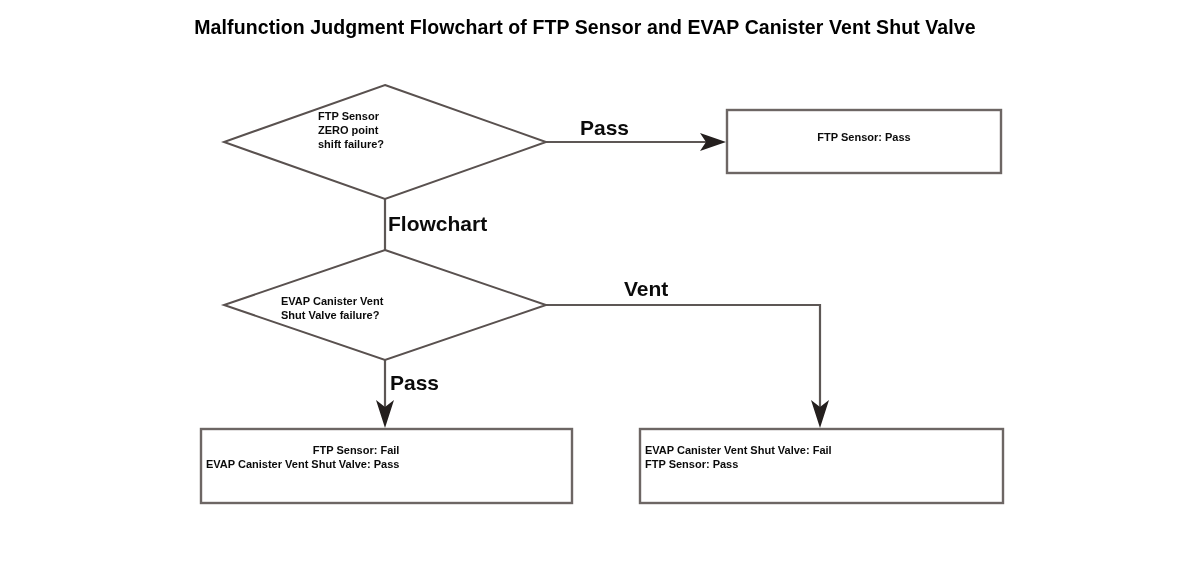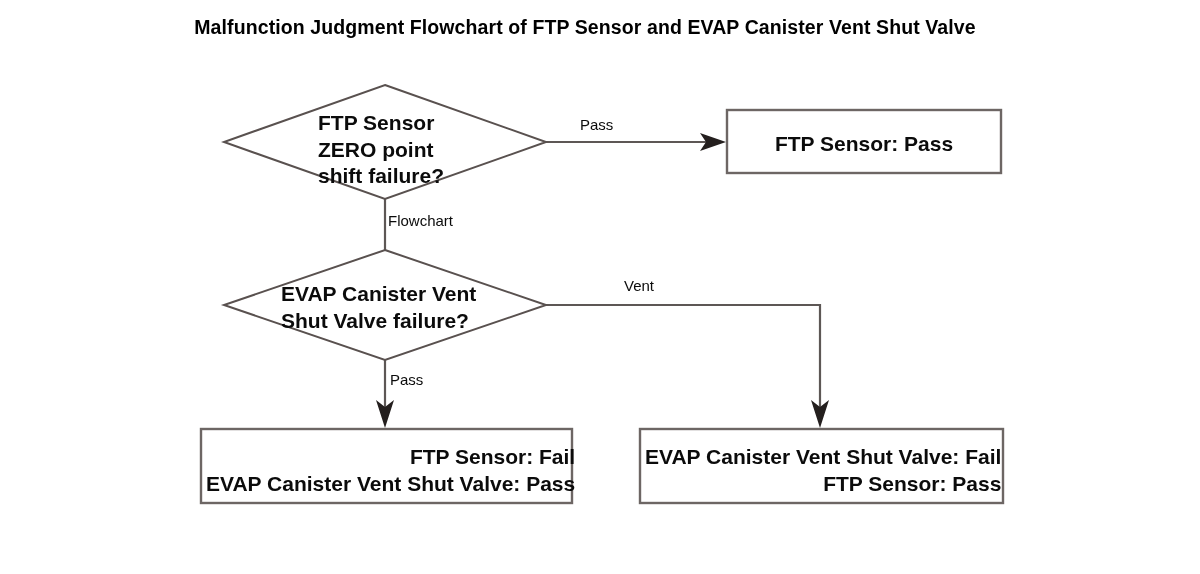--- a/index.html
+++ b/index.html
@@ -62,40 +62,40 @@
     stroke-width: 2.2;
   }
   .arrow-head {
     fill: #241f1e;
     stroke: none;
   }
 
   
   .node-text {
     position: absolute;
-    font-size: 21px;
+    font-size: 11px;
     font-weight: bold;
     line-height: 1.27;
     color: #0b0b0b;
     white-space: pre;
   }
   .edge-label {
     position: absolute;
-    font-size: 15px;
-    font-weight: normal;
+    font-size: 21px;
+    font-weight: bold;
     color: #0b0b0b;
     white-space: nowrap;
   }
 
   
   #d1-text { left: 318px; top: 110px; text-align: left; }
-  #d2-text { left: 281px; top: 281px; text-align: left; }
+  #d2-text { left: 281px; top: 295px; text-align: left; }
   #b1-text { left: 727px; top: 131px; width: 274px; text-align: center; }
   #b2-text { left: 206px; top: 444px; text-align: right; }
-  #b3-text { left: 645px; top: 444px; text-align: right; }
+  #b3-text { left: 645px; top: 444px; text-align: left; }
 
   #lbl-pass-top   { left: 580px; top: 116px; }
   #lbl-possible   { left: 388px; top: 212px; }
   #lbl-fail       { left: 624px; top: 277px; }
   #lbl-pass-left  { left: 390px; top: 371px; }
 </style>
 </head>
 <body>
 
 <div id="flow-root">

